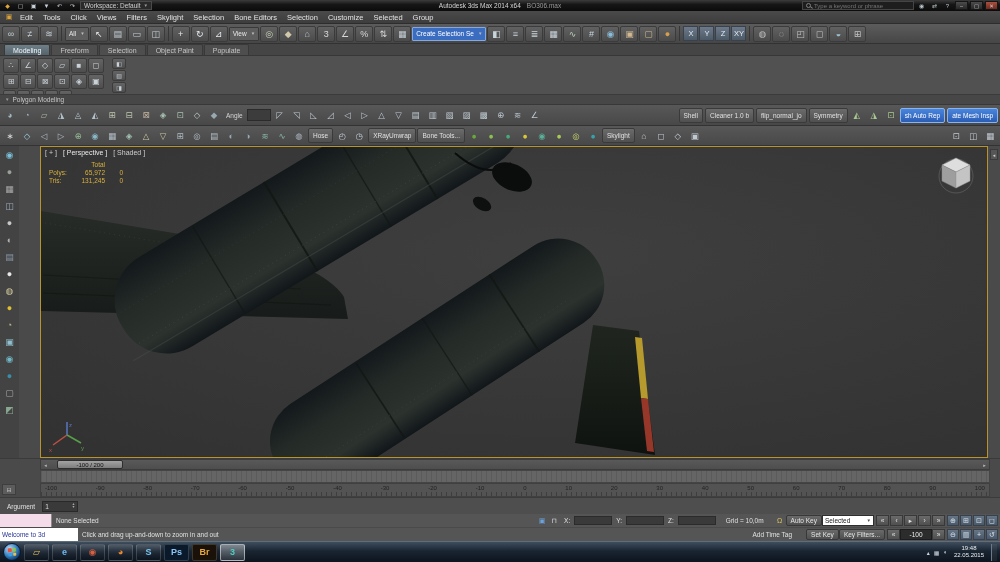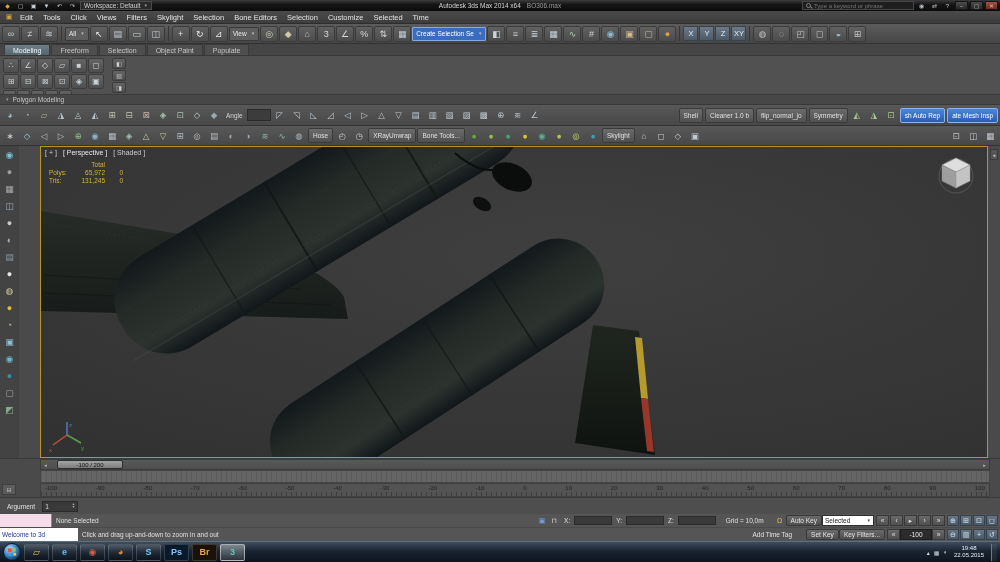--- a/index.html
+++ b/index.html
@@ -172,21 +172,21 @@
     <div class="menu-item">Tools</div>
     <div class="menu-item">Click</div>
     <div class="menu-item">Views</div>
     <div class="menu-item">Filters</div>
     <div class="menu-item">Skylight</div>
     <div class="menu-item">Selection</div>
     <div class="menu-item">Bone Editors</div>
     <div class="menu-item">Selection</div>
     <div class="menu-item">Customize</div>
     <div class="menu-item">Selected</div>
-    <div class="menu-item">Time</div>
+    <div class="menu-item">Group</div>
   </div>
 
 <div id="main-toolbar">
   <span style="display:flex;gap:1px">
 
   <div class="mti" style="color: rgb(194, 205, 212);">
         <span>∞</span>
       </div>
       <div class="mti" style="color: rgb(194, 205, 212);">
         <span>≠</span>

